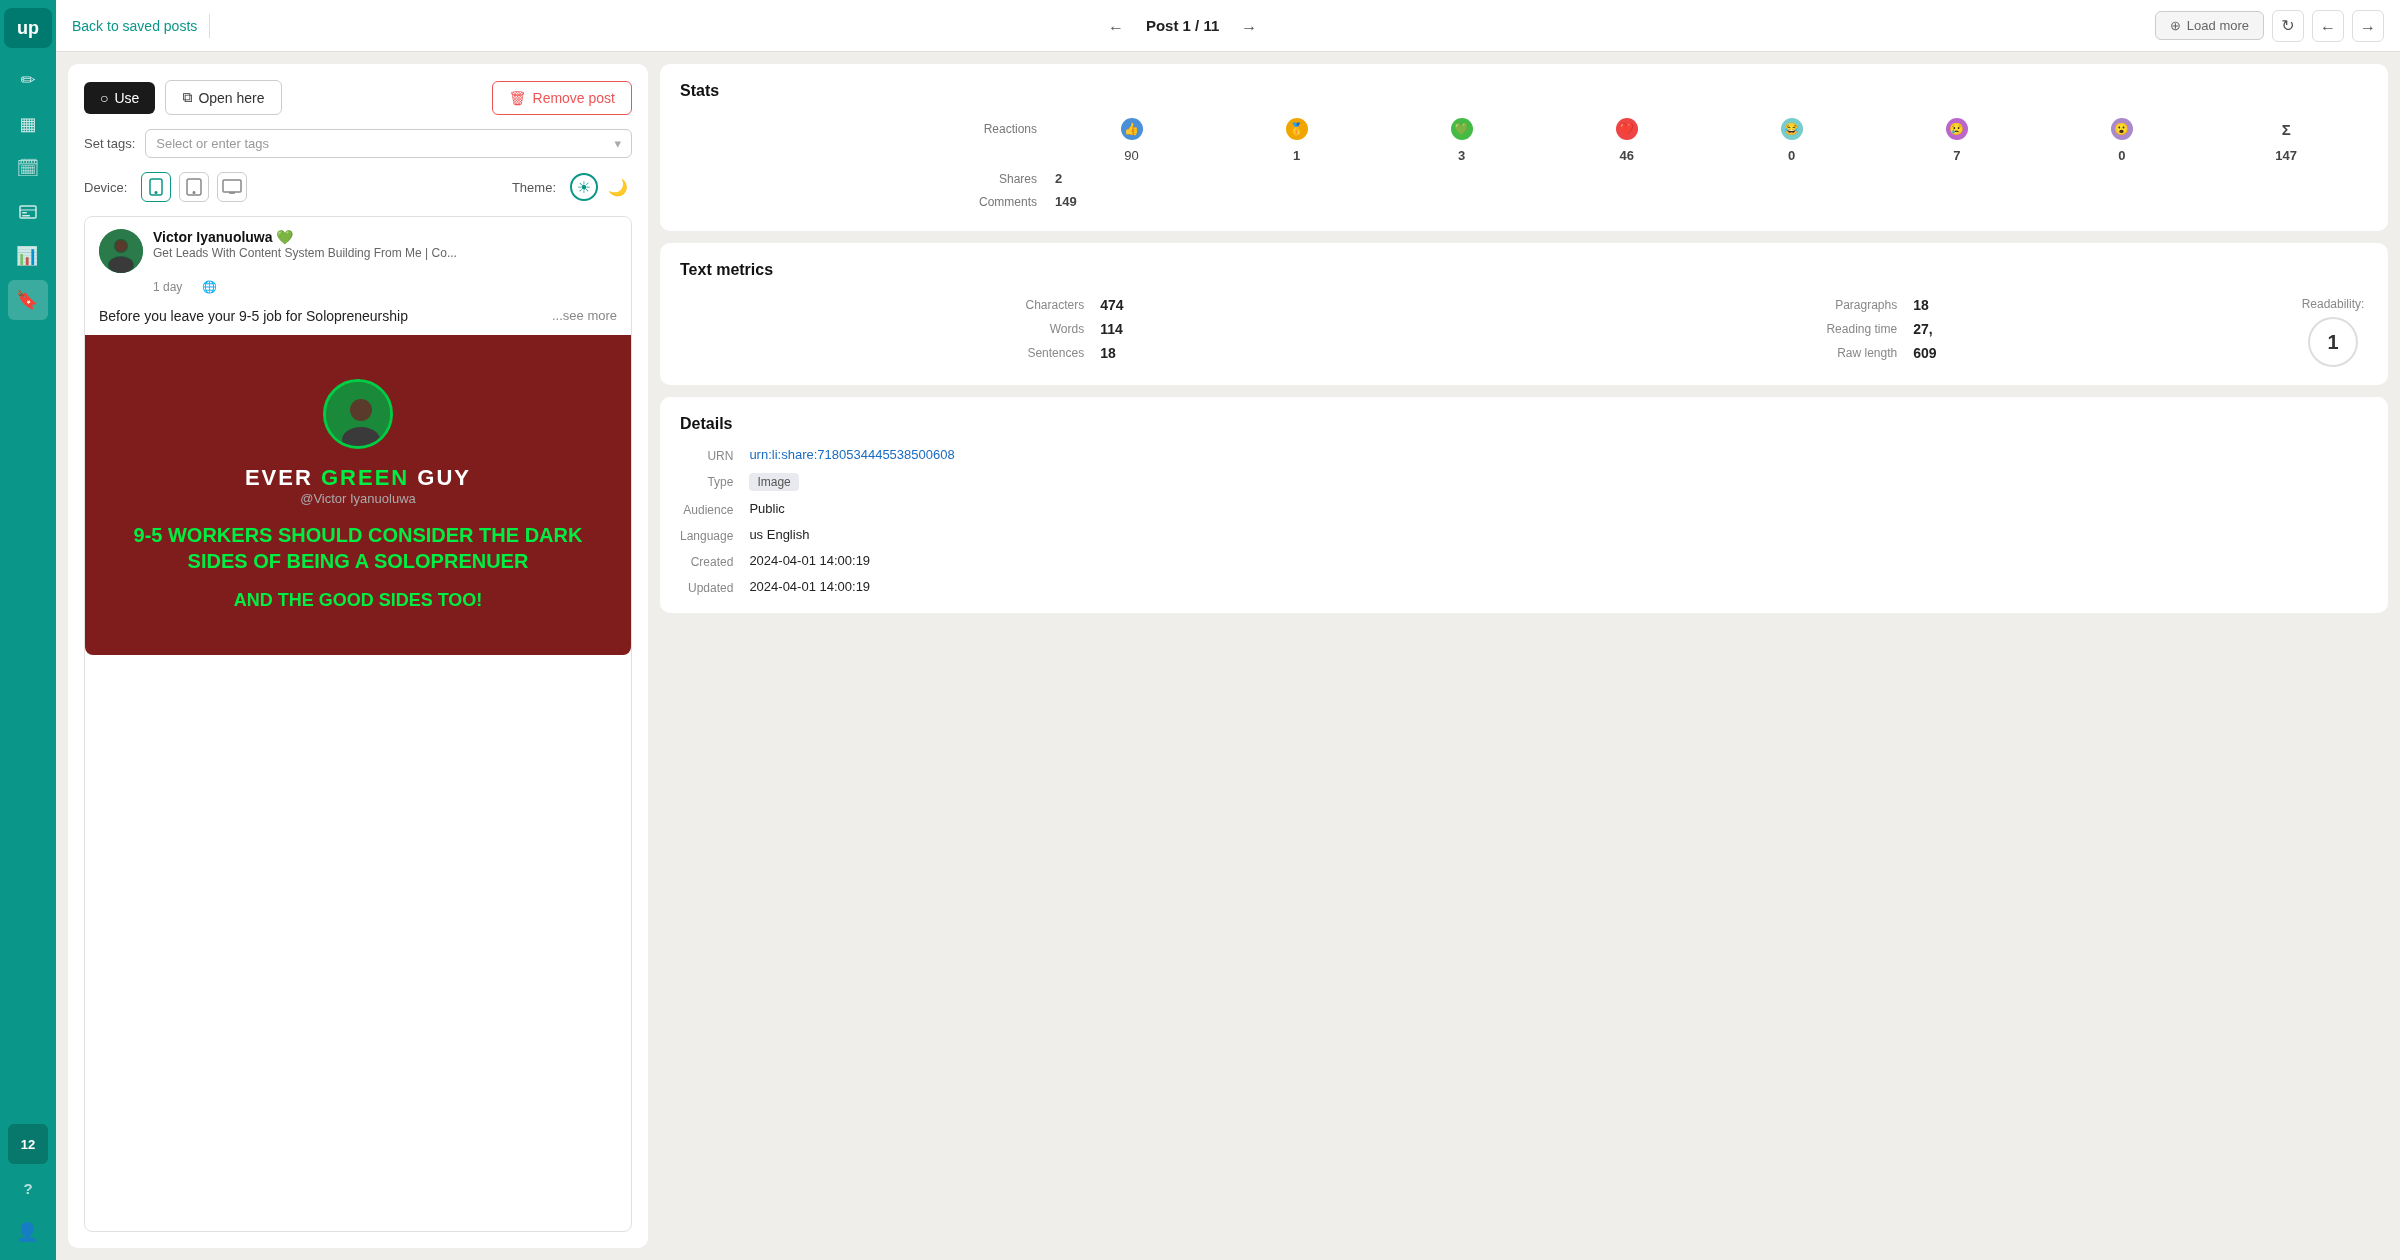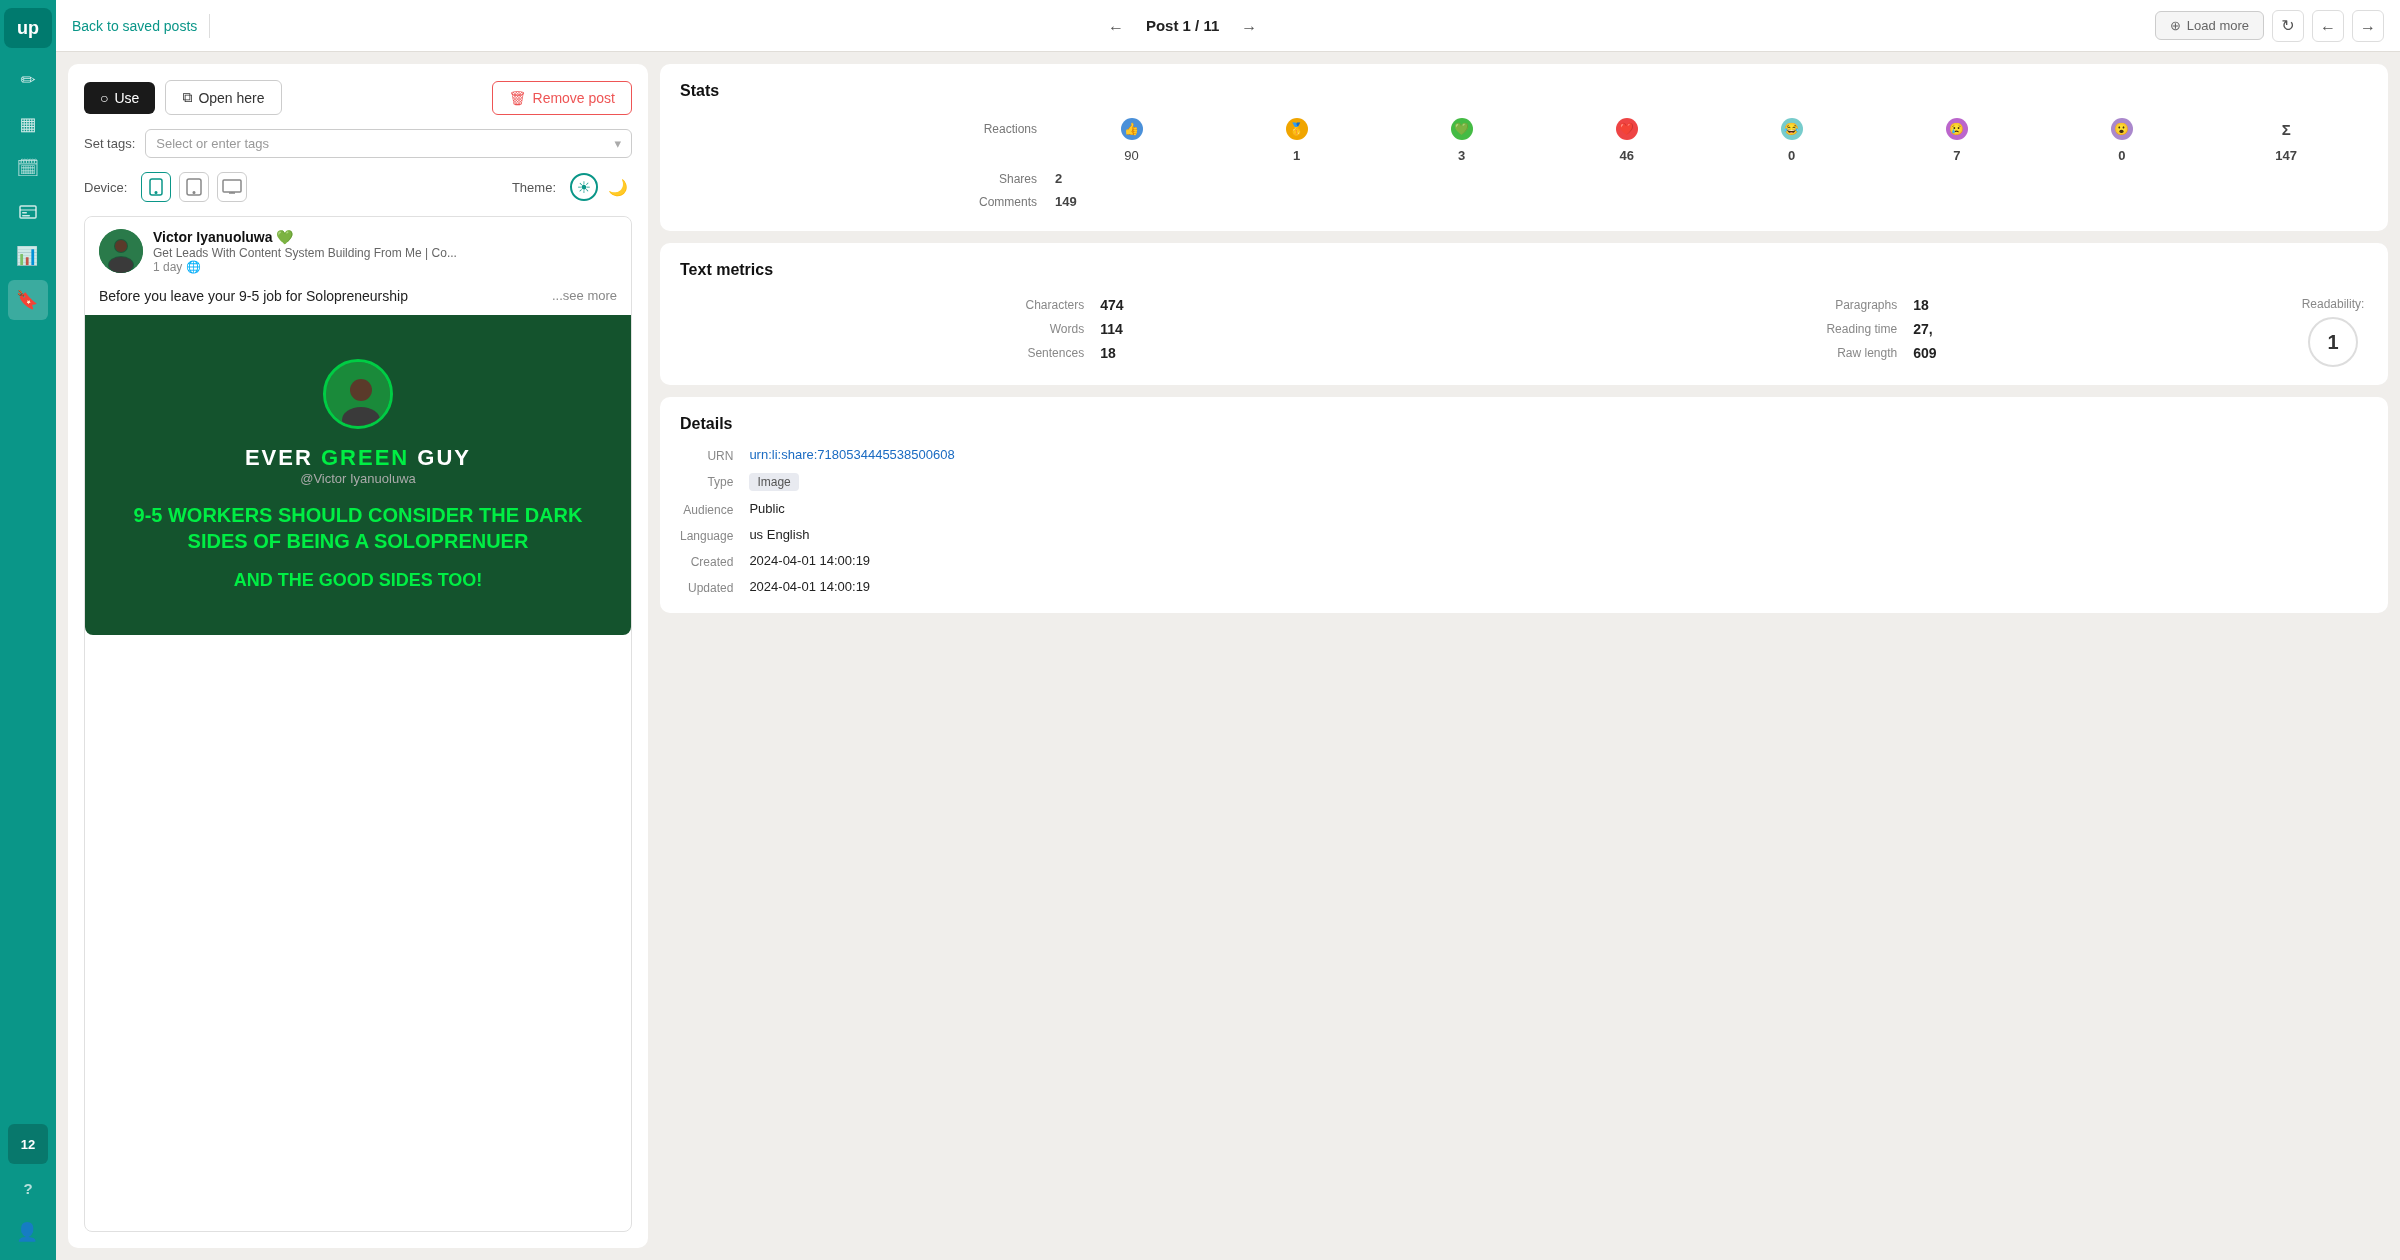--- a/index.html
+++ b/index.html
@@ -342,39 +342,39 @@
     }
     .poster-heart { color: #2a9d60; }
     .poster-subtitle {
       font-size: 12px;
       color: #666;
       margin-top: 1px;
     }
     .poster-time {
       font-size: 12px;
       color: #888;
-      margin-top: 0;
-      display: flex;
-      align-items: center;
-      gap: 4px;
+      margin-top: 20px;
+      display: flex;
+      align-items: center;
+      gap: 20px;
     }
     .post-text {
       padding: 4px 14px 8px;
       font-size: 14px;
       color: #222;
       line-height: 1.5;
     }
     .see-more {
       color: #888;
       font-size: 13px;
       float: right;
     }
     .post-image {
       width: 100%;
-      background: #14532d;
+      background: #7f1d1d;
       min-height: 320px;
       display: flex;
       flex-direction: column;
       align-items: center;
       justify-content: center;
       padding: 30px 20px;
       gap: 16px;
     }
     .post-image-avatar {
       width: 70px;

